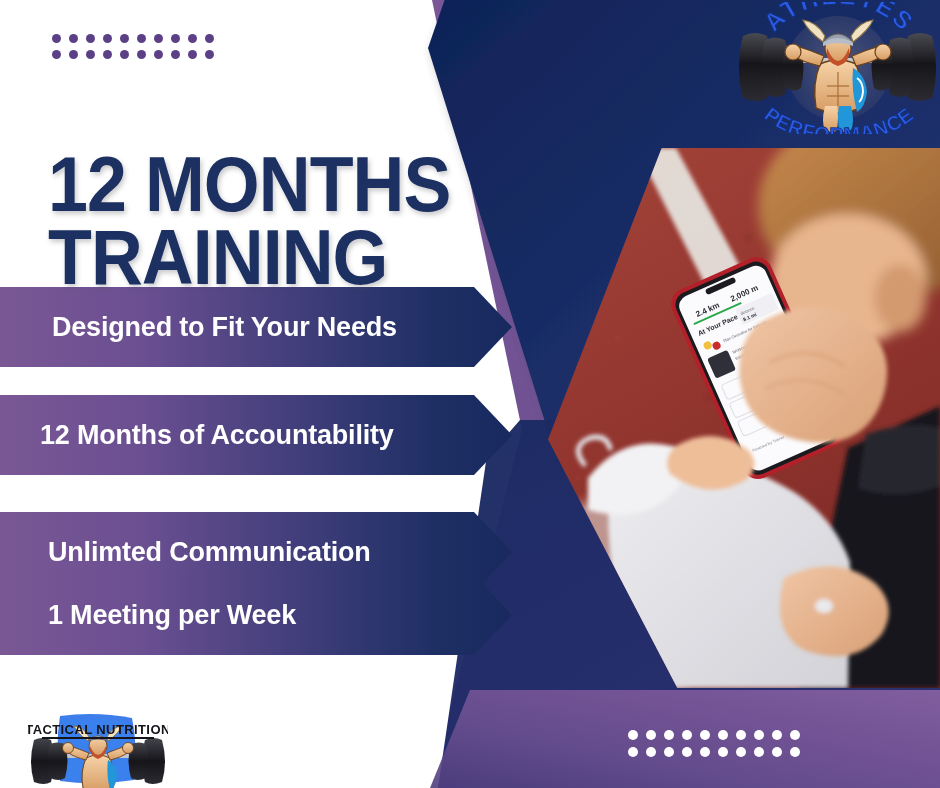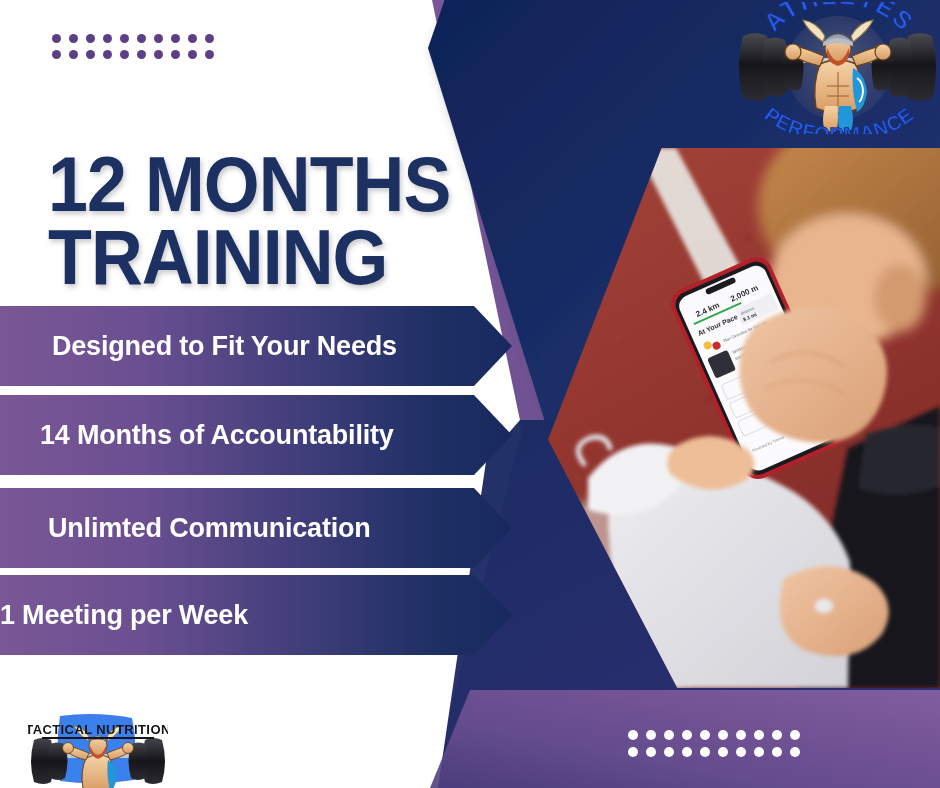--- a/index.html
+++ b/index.html
@@ -311,31 +311,31 @@
     <span class="dot"></span>
     <span class="dot"></span>
     <span class="dot"></span>
     <span class="dot"></span>
     <span class="dot"></span>
     <span class="dot"></span>
   </div>
 
   <h1 id="headline"><span class="hl-line">12 MONTHS</span><span class="hl-line">TRAINING</span></h1>
 
-  <div class="banner" id="banner-0" style="top: 306px; width: 512px; align-items: center;">
+  <div class="banner" id="banner-0" style="top: 287px; width: 512px; align-items: center;">
     <span class="banner-label" style="margin-left: 52px;">Designed to Fit Your Needs</span>
   </div>
   <div class="banner" id="banner-1" style="top: 395px; width: 512px;">
-    <span class="banner-label" style="margin-left: 40px;">14  Months of Accountability</span>
-  </div>
-  <div class="banner" id="banner-2" style="top: 488px; width: 512px;">
+    <span class="banner-label" style="margin-left: 40px;">12  Months of Accountability</span>
+  </div>
+  <div class="banner" id="banner-2" style="top: 512px; width: 512px;">
     <span class="banner-label" style="margin-left: 48px;">Unlimted Communication</span>
   </div>
   <div class="banner" id="banner-3" style="top: 575px; width: 512px;">
-    <span class="banner-label" style="">1 Meeting per Week</span>
+    <span class="banner-label" style="margin-left: 48px;">1 Meeting per Week</span>
   </div>
 
   <div class="logo-top">
     <svg viewBox="0 0 205 132" width="205" height="132" aria-hidden="true">
       <defs>
         <radialGradient id="logoOrb" cx="0.5" cy="0.45" r="0.6">
           <stop offset="0%" stop-color="#7C7C92" stop-opacity="0.55"></stop>
           <stop offset="100%" stop-color="#5A5A74" stop-opacity="0.18"></stop>
         </radialGradient>
         <linearGradient id="barGrad" x1="0" y1="0" x2="0" y2="1">

